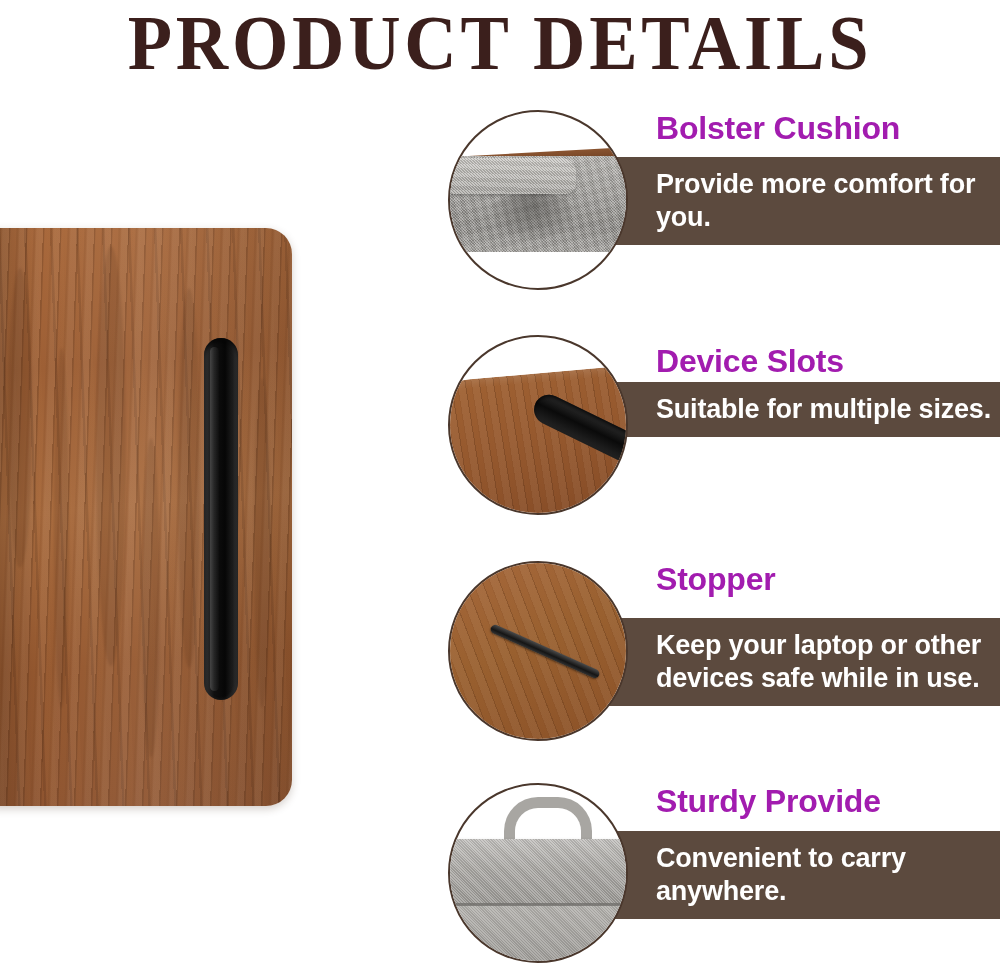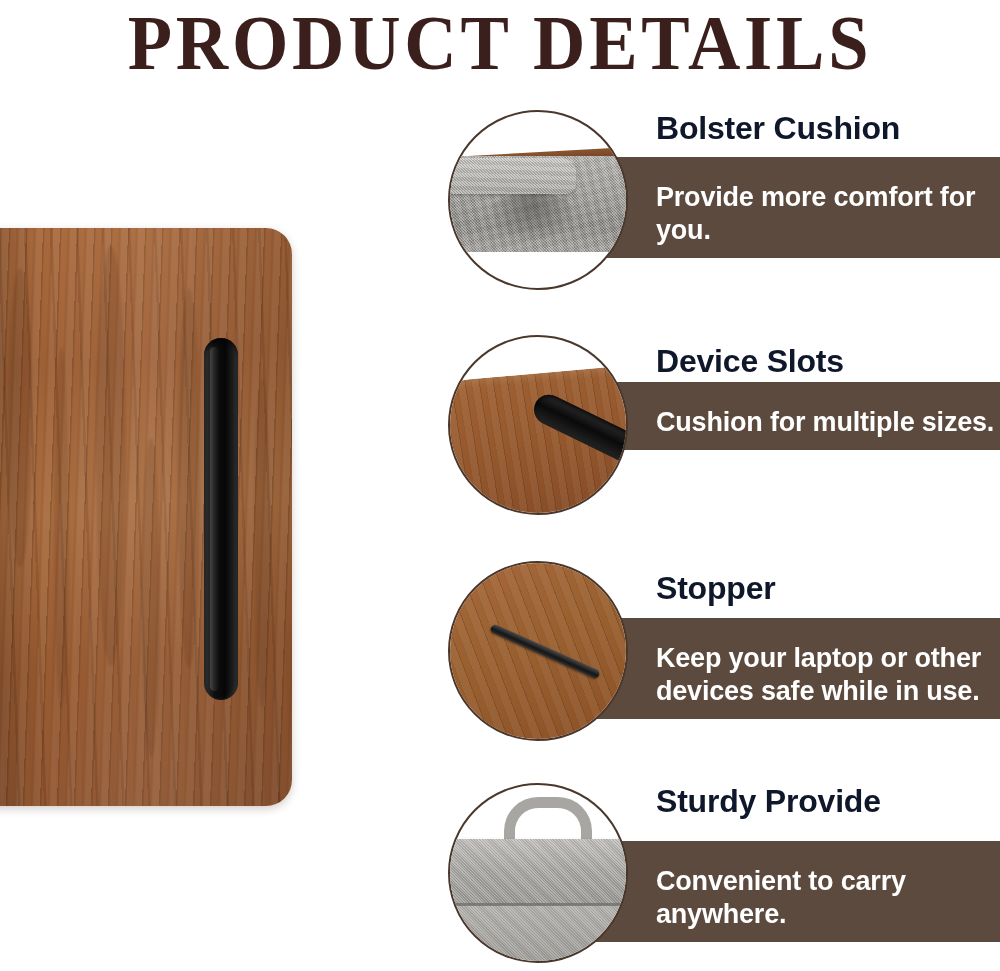--- a/index.html
+++ b/index.html
@@ -118,32 +118,32 @@
   .feature {
     position: absolute;
     left: 448px;
     width: 552px;
   }
   .feature-title {
     position: absolute;
     left: 208px;
     font-size: 32px;
     font-weight: bold;
-    color: #0f172a;
+    color: #a21caf;
     white-space: nowrap;
     letter-spacing: -0.2px;
   }
   .feature-banner {
     position: absolute;
     left: 96px;
     width: 456px;
     background: #5c4a3e;
     color: #ffffff;
     box-sizing: border-box;
-    padding: 24px 0 11px 112px;
+    padding: 11px 0 11px 112px;
     font-size: 27px;
     font-weight: bold;
     line-height: 1.22;
     letter-spacing: -0.2px;
   }
   .feature-circle {
     position: absolute;
     left: 0;
     width: 180px;
     height: 180px;
@@ -300,39 +300,39 @@
     <div class="feature-circle" style="top:0;">
       <div class="photo-woodstrip"></div>
       <div class="photo-cushion">
         <div class="photo-cushion-flap"></div>
       </div>
     </div>
   </div>
 
   <div class="feature" style="top:335px;">
     <div class="feature-title" style="top:0;margin-top:8px;">Device Slots</div>
-    <div class="feature-banner" style="top:47px;">Cushion for multiple sizes.</div>
+    <div class="feature-banner" style="top:47px;">Suitable for multiple sizes.</div>
     <div class="feature-circle" style="top:0;">
       <div class="photo-slotwood"></div>
       <div class="photo-slotgroove"></div>
     </div>
   </div>
 
   <div class="feature" style="top:561px;">
-    <div class="feature-title" style="top:9px;">Stopper</div>
+    <div class="feature-title" style="top:0;">Stopper</div>
     <div class="feature-banner" style="top:57px;">Keep your laptop or other devices safe while in use.</div>
     <div class="feature-circle" style="top:0;">
       <div class="photo-stopwood"></div>
       <div class="photo-stopbar"></div>
     </div>
   </div>
 
   <div class="feature" style="top:783px;">
     <div class="feature-title" style="top:0;">Sturdy Provide</div>
-    <div class="feature-banner" style="top:58px;">Convenient to carry anywhere.</div>
+    <div class="feature-banner" style="top:48px;">Convenient to carry anywhere.</div>
     <div class="feature-circle" style="top:0;">
       <div class="photo-baghandle"></div>
       <div class="photo-bagbody"></div>
       <div class="photo-bagbottom"></div>
       <div class="photo-bagseam"></div>
     </div>
   </div>
 
 </div>
 

